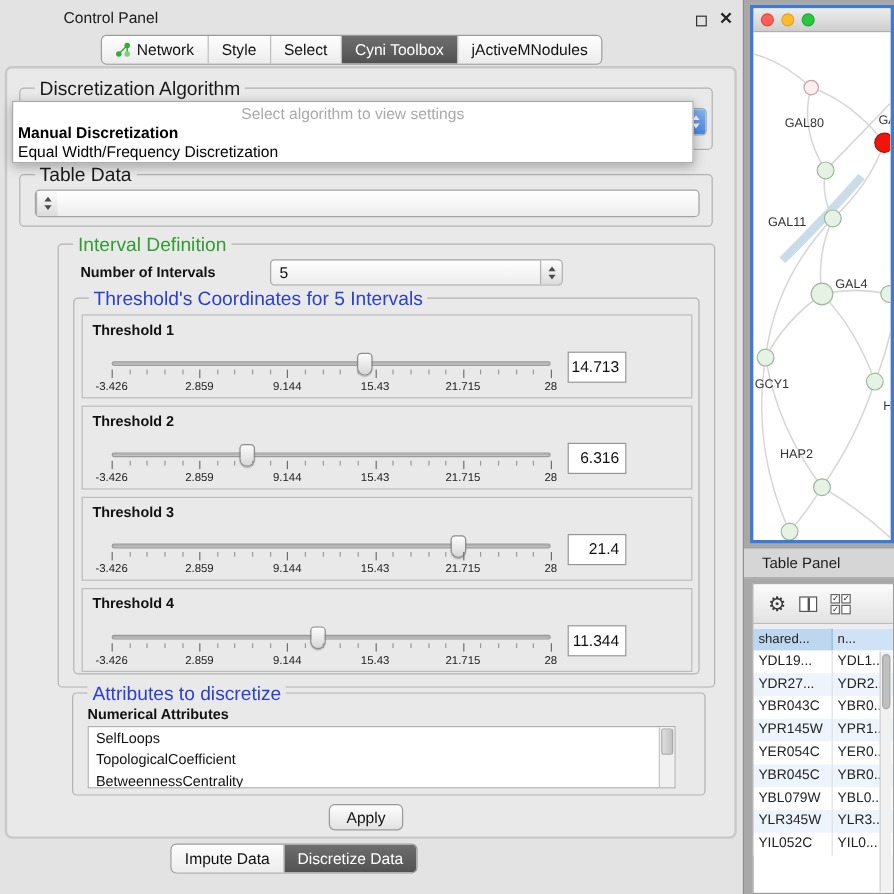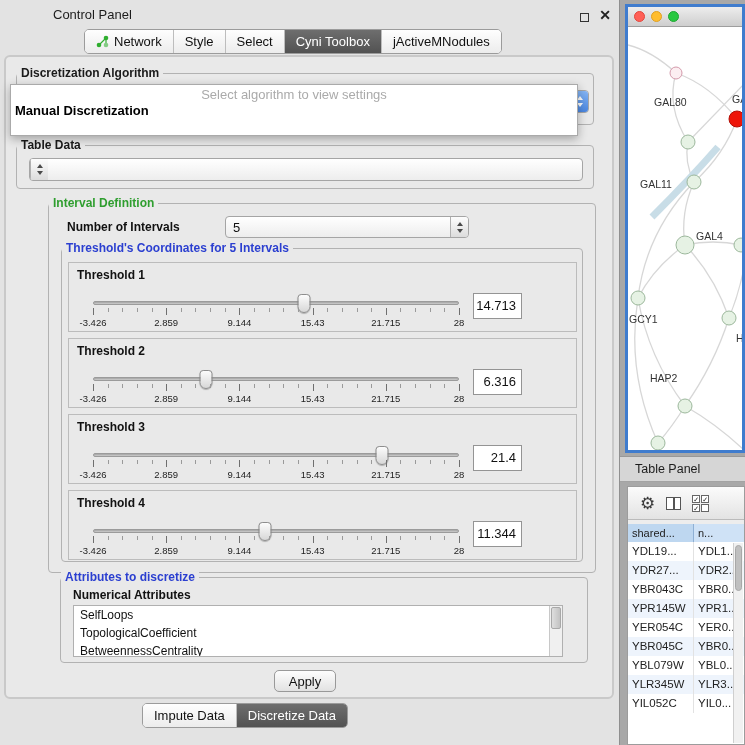--- a/index.html
+++ b/index.html
@@ -21,22 +21,22 @@
   .seg { display:flex; align-items:center; gap:5px; padding:4px 11px; font-size:13px; color:#111;
     border-left:1px solid #bdbdbd; background:linear-gradient(#fefefe,#ececec); white-space:nowrap; }
   .seg:first-child { border-left:none; }
   .seg.selected { background:linear-gradient(#6e6e6e,#525252); color:#fff; }
 
   .cp-inner { position:absolute; left:4px; top:55px; width:610px; height:644px;
     border:2px solid #c9c9c9; border-radius:6px; background:#e9e9e9; }
 
   
   .tgroup { position:absolute; border:1px solid #b2b2b2; border-radius:4px; }
-  .gtitle { position:absolute; top:-8px; left:0; background:#e9e9e9; padding:0 4px;
-    font-size:12px; color:#1a1a1a; white-space:nowrap;font-weight:bold; }
+  .gtitle { position:absolute; top:-8px; left:12px; background:#e9e9e9; padding:0 4px;
+    font-size:16px; color:#1a1a1a; white-space:nowrap; }
   .gtitle.green { color:#2f9e2f; }
   .gtitle.blue { color:#2b3fd0; }
 
   .algo-group  { left:10px; top:16px;  width:578px; height:52px; }
   .tdata-group { left:10px; top:88px;  width:578px; height:44px;padding-left:40px; }
   .interval-group { left:42px; top:146px; width:548px; height:370px; }
   .thr-group   { left:12px; top:44px;  width:522px; height:314px; }
   .attrs-group { left:54px; top:520px; width:528px; height:86px; }
 
   
@@ -400,20 +400,21 @@
         <span>Impute Data</span>
       </div>
     <div class="seg selected">
         <span>Discretize Data</span>
       </div>
   </div>
 
   <div class="popup">
     <div class="p-ph">Select algorithm to view settings</div>
     <div class="p-item bold">Manual Discretization</div>
+    <div class="p-item">Equal Width/Frequency Discretization</div>
   </div>
 </div>
 
 <div class="net-window">
   <div class="nw-titlebar">
     <span class="tl red"></span>
     <span class="tl yellow"></span>
     <span class="tl green"></span>
   </div>
   <div class="nw-canvas">

